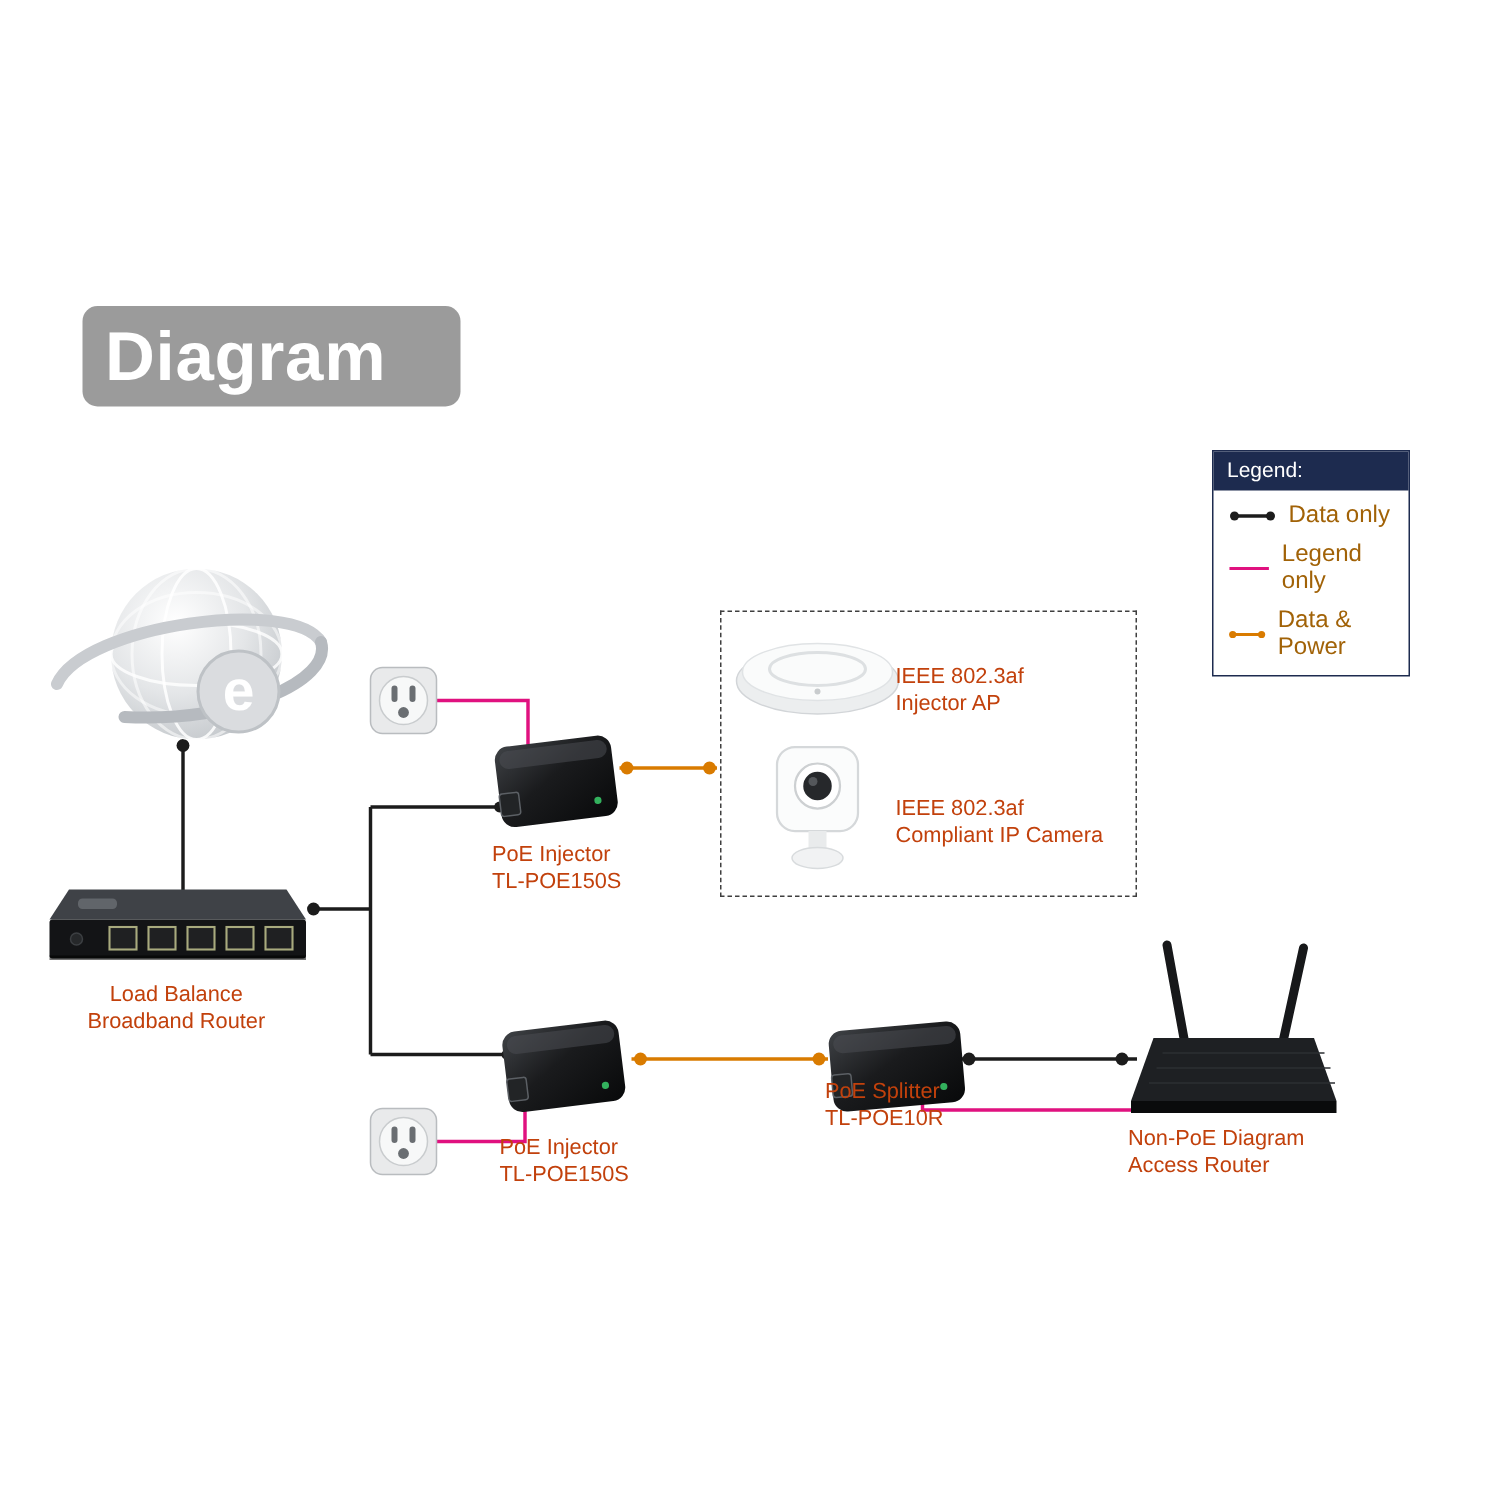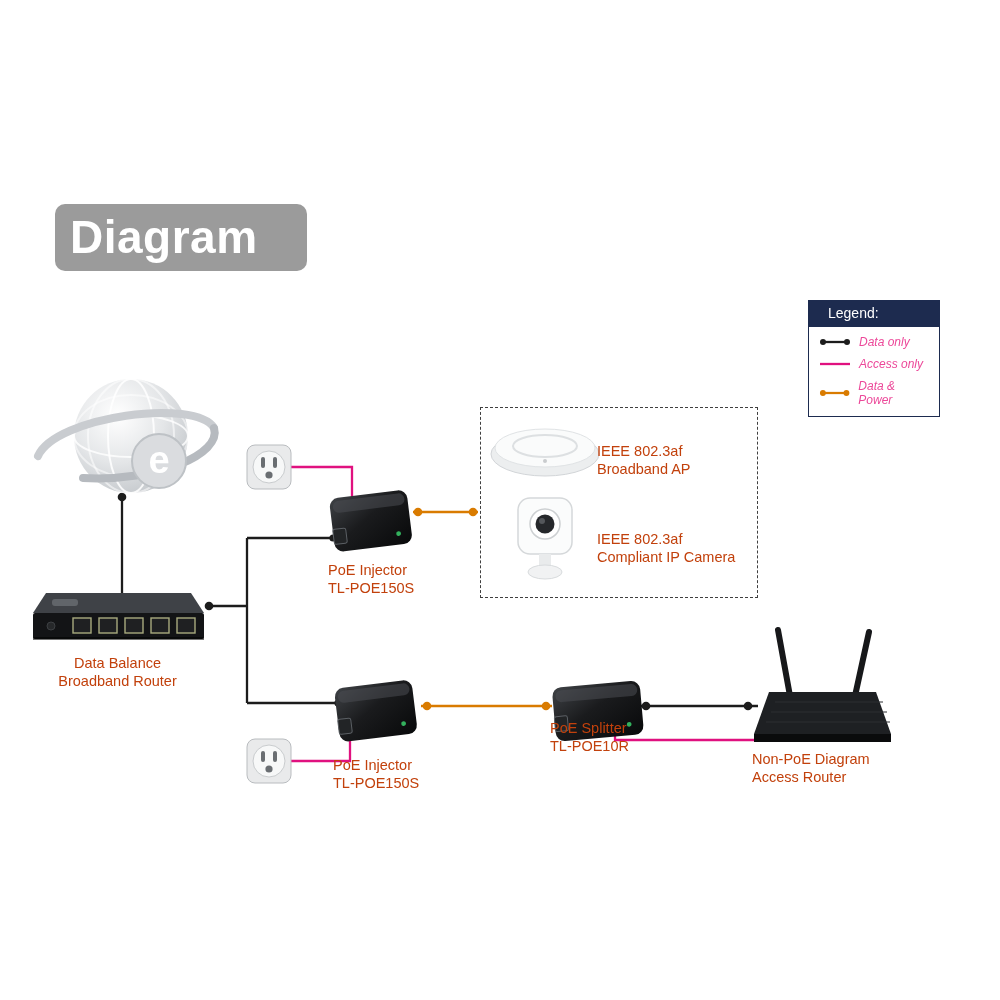--- a/index.html
+++ b/index.html
@@ -12,24 +12,24 @@
   .dev-label { position:absolute; z-index:3; font-size:14.5px; color:#c2410c; line-height:18px; }
   .center { text-align:center; }
 
   .title-box { position:absolute; left:55px; top:204px; width:252px; height:67px;
     border-radius:10px; background:var(--color-title_bg,#9b9b9b); color:#ffffff;
     font-size:46px; font-weight:bold; line-height:66px; padding-left:15px; z-index:2; letter-spacing:0.5px; }
 
   .legend { position:absolute; left:808px; top:300px; width:132px; z-index:2;
     border:1px solid var(--color-legend_header_bg,#1d2b4f); background:#ffffff; }
   .legend-header { background:var(--color-legend_header_bg,#1d2b4f); color:#ffffff;
-    font-size:14px; padding:4px 19px 6px; }
+    font-size:14px; padding:4px 9px 6px; }
   .legend-body { padding:8px 8px 9px; display:flex; flex-direction:column; gap:8px; }
   .legend-row { display:flex; align-items:center; gap:6px; }
-  .legend-label { font-size:12px; color:#ec4899;font-style:italic; }
+  .legend-label { font-size:16px; color:#a16207; }
 
   .ln { fill:none; stroke-width:2.3px; }
   .stroke-data { stroke:var(--color-data,#1c1c1c); }
   .stroke-power { stroke:var(--color-power,#e0117f); }
   .stroke-datapower { stroke:var(--color-datapower,#d97b00); }
   .fill-data { fill:var(--color-data,#1c1c1c); }
   .fill-datapower { fill:var(--color-datapower,#d97b00); }
 
   .dashed-box { position:absolute; left:480px; top:407px; width:278px; height:191px;
     border:1.5px dashed #3f3f3f; z-index:1; }
@@ -85,21 +85,21 @@
           <line x1="7" y1="6" x2="29" y2="6" class="ln stroke-data"></line>
           <circle cx="6" cy="6" r="3" class="fill-data"></circle>
           <circle cx="30" cy="6" r="3" class="fill-data"></circle>
         </svg>
         <span class="legend-label">Data only</span>
       </div>
       <div class="legend-row">
         <svg viewBox="0 0 36 12" width="36" height="12">
           <line x1="3" y1="6" x2="33" y2="6" class="ln stroke-power"></line>
         </svg>
-        <span class="legend-label">Access only</span>
+        <span class="legend-label">Legend only</span>
       </div>
       <div class="legend-row">
         <svg viewBox="0 0 36 12" width="36" height="12">
           <line x1="7" y1="6" x2="29" y2="6" class="ln stroke-datapower"></line>
           <circle cx="6" cy="6" r="3" class="fill-datapower"></circle>
           <circle cx="30" cy="6" r="3" class="fill-datapower"></circle>
         </svg>
         <span class="legend-label">Data &amp; Power</span>
       </div>
     </div>
@@ -258,38 +258,38 @@
       <polygon points="19,112 156,112 156,120 19,120" fill="#0a0b0c"></polygon>
       <g stroke="#2c2f33" stroke-width="1">
         <line x1="40" y1="80" x2="148" y2="80"></line>
         <line x1="36" y1="90" x2="152" y2="90"></line>
         <line x1="31" y1="100" x2="155" y2="100"></line>
       </g>
     </svg>
   </div>
 
   <div class="dev-label center" id="lbl-router">
-    <div>Data Balance</div>
+    <div>Load Balance</div>
     <div>Broadband Router</div>
   </div>
   <div class="dev-label" id="lbl-inj1">
     <div>PoE Injector</div>
     <div>TL-POE150S</div>
   </div>
   <div class="dev-label" id="lbl-inj2">
     <div>PoE Injector</div>
     <div>TL-POE150S</div>
   </div>
   <div class="dev-label" id="lbl-splitter">
     <div>PoE Splitter</div>
     <div>TL-POE10R</div>
   </div>
   <div class="dev-label" id="lbl-ap">
     <div>IEEE 802.3af</div>
-    <div>Broadband AP</div>
+    <div>Injector AP</div>
   </div>
   <div class="dev-label" id="lbl-camera">
     <div>IEEE 802.3af</div>
     <div>Compliant IP Camera</div>
   </div>
   <div class="dev-label" id="lbl-wap">
     <div>Non-PoE Diagram</div>
     <div>Access Router</div>
   </div>
 

